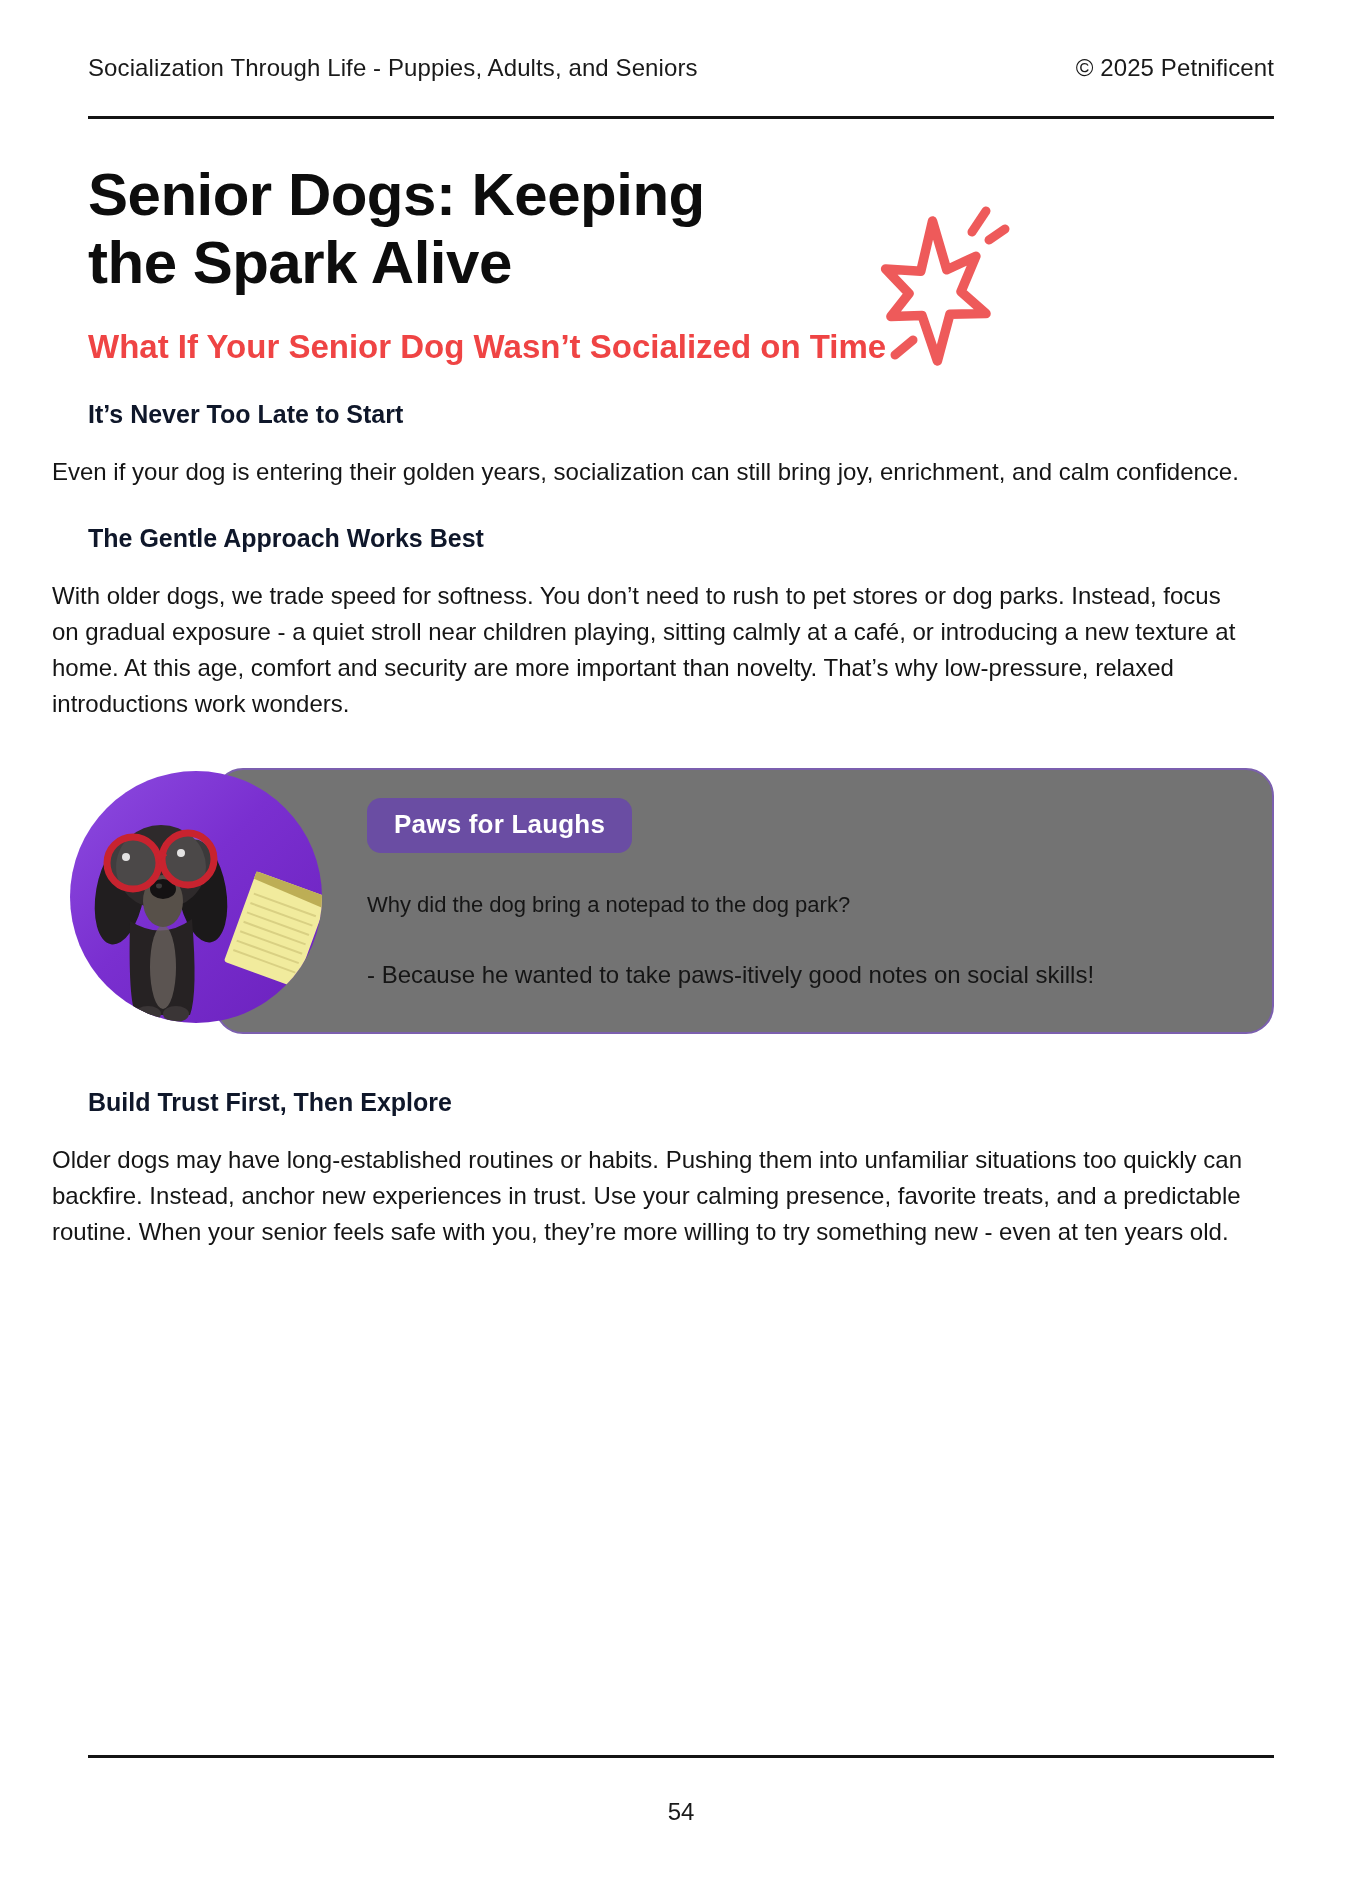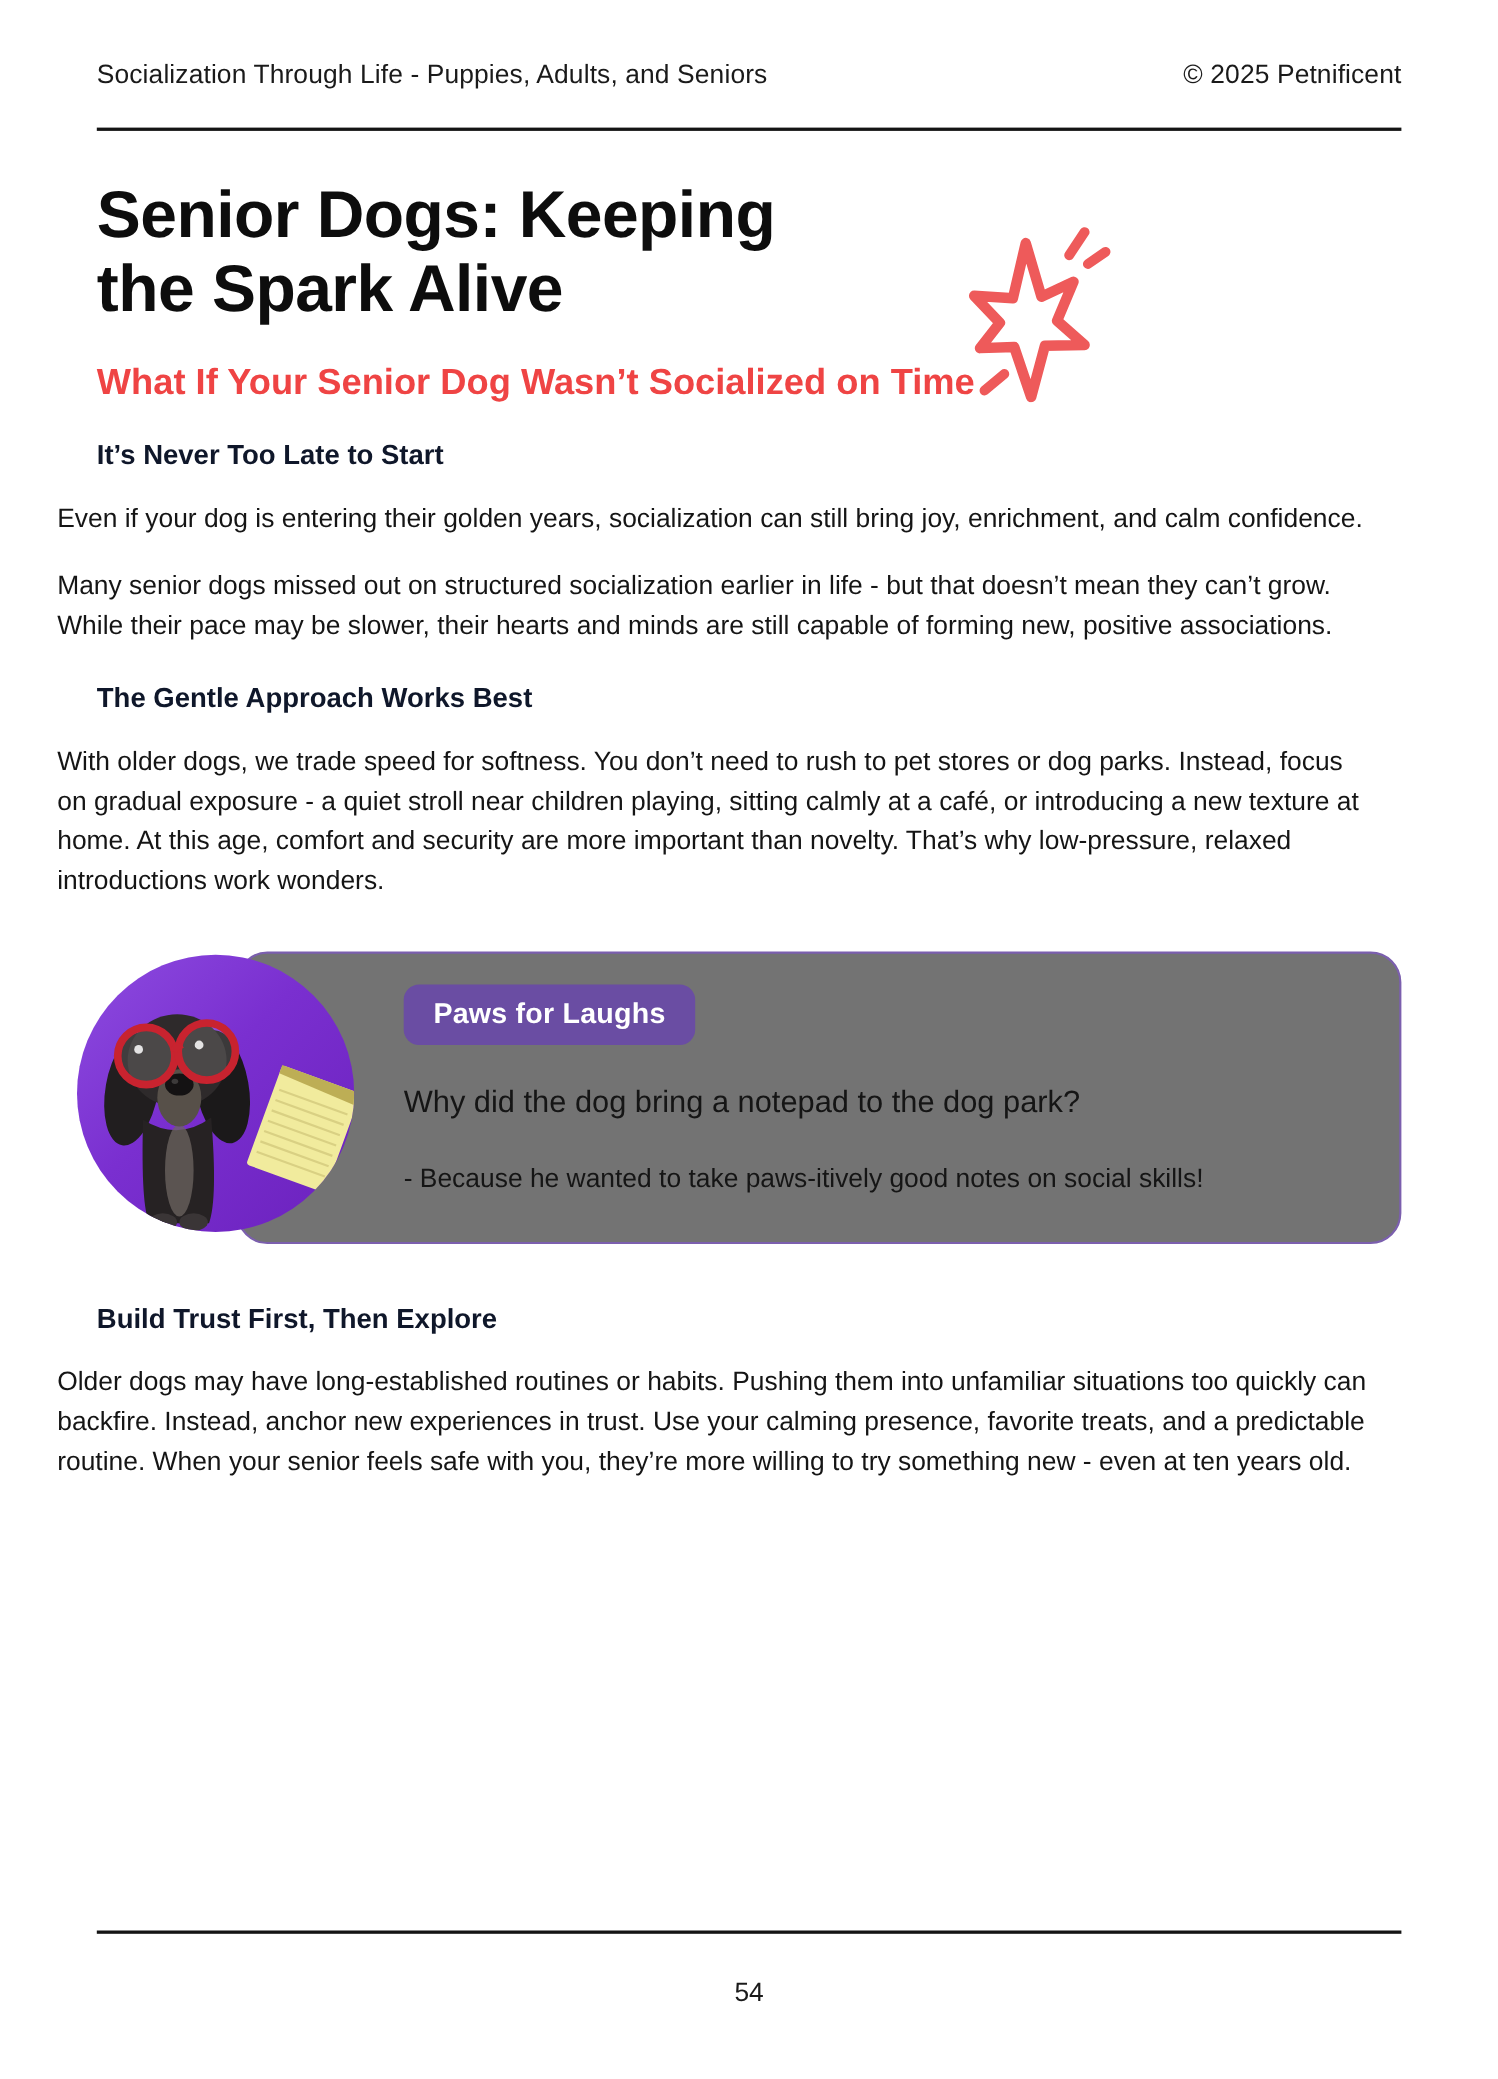--- a/index.html
+++ b/index.html
@@ -91,21 +91,21 @@
     color: #ffffff;
     font-size: 26px;
     font-weight: 700;
     letter-spacing: 0.2px;
     padding: 11px 27px 13px 27px;
     border-radius: 14px;
     margin-top: 2px;
   }
   .callout-question {
     margin: 34px 0 0 0;
-    font-size: 28px;
+    font-size: 22px;
     line-height: 36px;
     color: #151515;
   }
   .callout-answer {
     margin: 34px 0 0 0;
     font-size: 24px;
     line-height: 36px;
     color: #151515;
   }
   .section-heading.after-callout { margin-top: 54px; }
@@ -147,21 +147,20 @@
     <path d="M60.5 23 L74.8 71.8 L103.9 58.2 L89 93.6 L114 115.6 L77.9 116.3 L65.4 163 L50 117.5 L18.9 118.5 L37 95.5 L13.6 70.9 L48.8 73.2 Z" stroke="#ee5a5a" stroke-width="9.5" stroke-linejoin="round" fill="none"></path>
     <path d="M100 34 L114 13" stroke="#ee5a5a" stroke-width="9" stroke-linecap="round"></path>
     <path d="M117 42 L133 31" stroke="#ee5a5a" stroke-width="9" stroke-linecap="round"></path>
     <path d="M23 157 L41 142" stroke="#ee5a5a" stroke-width="9" stroke-linecap="round"></path>
   </svg>
 
   <h2 class="doc-subtitle">What If Your Senior Dog Wasn’t Socialized on Time</h2>
 
   <h3 class="section-heading">It’s Never Too Late to Start</h3>
   <p class="body-para">Even if your dog is entering their golden years, socialization can still bring joy, enrichment, and calm confidence.</p>
-  <p class="body-para">Many senior dogs missed out on structured socialization earlier in life - but that doesn’t mean they can’t grow. While their pace may be slower, their hearts and minds are still capable of forming new, positive associations.</p>
 
   <h3 class="section-heading">The Gentle Approach Works Best</h3>
   <p class="body-para">With older dogs, we trade speed for softness. You don’t need to rush to pet stores or dog parks. Instead, focus on gradual exposure - a quiet stroll near children playing, sitting calmly at a café, or introducing a new texture at home. At this age, comfort and security are more important than novelty. That’s why low-pressure, relaxed introductions work wonders.</p>
 
   <div class="callout">
     <div class="callout-photo">
       <svg viewBox="0 0 252 252" width="252" height="252" xmlns="http://www.w3.org/2000/svg">
 
         <g transform="rotate(20 205 158)">
           <rect x="168" y="110" width="76" height="96" rx="3" fill="#f1eb9d"></rect>

